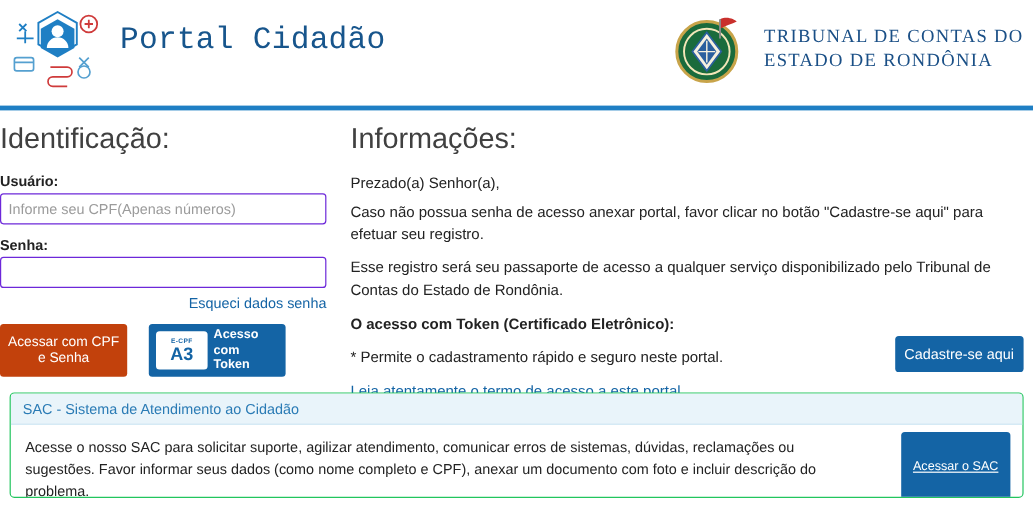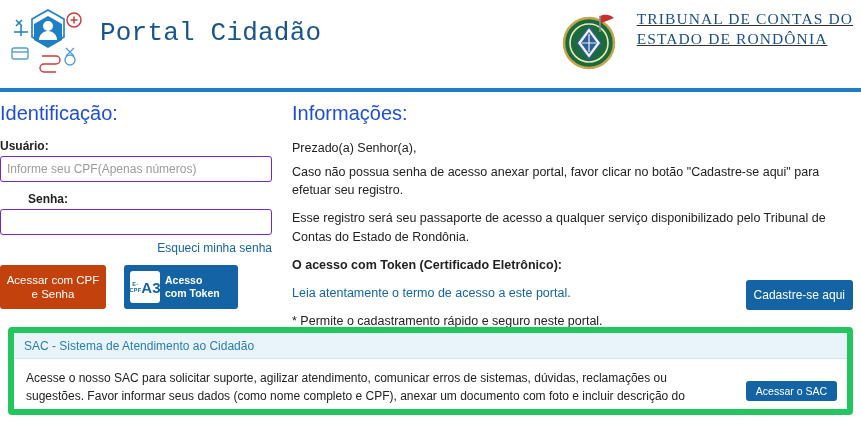--- a/index.html
+++ b/index.html
@@ -24,21 +24,21 @@
     position: absolute; left: 100px; top: 18px;
   }
   .brand-title {
     font-size: 26px; color: #17558c; letter-spacing: .2px;
     font-family: Liberation Mono, monospace;
   }
   .brand-sub {
     font-size: 10px; color: #7b8a96; margin-top: 2px; margin-left: 2px;
   }
 
-  .tce { position: absolute; right: 8px; top: 10px; display: flex; gap: 15px; text-decoration: underline; }
+  .tce { position: absolute; right: 8px; top: 10px; display: flex; align-items: center; gap: 15px; }
   .tce-seal { width: 62px; height: 62px; position: relative; }
   .tce-text { line-height: 1.15; }
   .tce-l1, .tce-l2 {
     color: #1a4f86; font-size: 15.5px; letter-spacing: 1.1px;
     font-family: "Liberation Serif", serif;
   }
   .tce-l2 { margin-top: 2px; }
 
   
   .divider {
@@ -46,21 +46,21 @@
     background: #1f7fc4;
   }
 
   
   .main { position: absolute; top: 92px; left: 0; width: 861px; }
 
   .col-left { position: absolute; left: 0; top: 0; width: 278px; }
   .col-right { position: absolute; left: 292px; top: 0; width: 569px; }
 
   h2.section {
-    font-size: 20px; font-weight: normal; color: #1d4ed8;
+    font-size: 24px; font-weight: normal; color: #404040;
     margin: 10px 0 14px 0;
   }
   .col-left h2.section { margin-left: 0; }
 
   label.fld {
     display: block; font-size: 12px; font-weight: bold; color: #222;
     margin: 0 0 3px 0;
   }
   input.txt {
     width: 272px; height: 26px; padding: 3px 6px;
@@ -80,23 +80,23 @@
     background: #c2410c; color: #fff; border: none; border-radius: 3px;
     font-size: 11.5px; line-height: 1.25; cursor: pointer;
     font-family: "Liberation Sans", sans-serif;
   }
   .btn-token {
     width: 114px; height: 44px; background: #1464a5; border-radius: 3px;
     border: none; cursor: pointer; color: #fff; display: flex; align-items: center;
     padding: 0 6px; gap: 5px;
   }
   .token-card {
-    width: 30px; height: 32px; background: #fff; border-radius: 3px;
+    width: 43px; height: 32px; background: #fff; border-radius: 3px;
     position: relative; flex: 0 0 auto;
-    display: flex; flex-direction: row; align-items: center; justify-content: center;
+    display: flex; flex-direction: column; align-items: center; justify-content: center;
   }
   .token-card .e-cpf { font-size: 5.5px; color: #1464a5; font-weight: bold; letter-spacing: .3px; }
   .token-card .a3 { font-size: 15px; color: #1464a5; font-weight: bold; line-height: 1; }
   .token-label { font-size: 10.5px; line-height: 1.2; text-align: left; font-weight: bold; }
 
   
   .info p { font-size: 12.5px; margin: 0 0 10px 0; color: #222; line-height: 1.45; }
   .info p.tight { margin-bottom: 6px; }
   .info b { font-weight: bold; }
   .info a.termo { color: #1464a5; font-size: 12.5px; text-decoration: none; }
@@ -104,35 +104,36 @@
     position: absolute; right: 8px; top: 188px;
     background: #1464a5; color: #fff; border: none; border-radius: 3px;
     font-size: 12px; padding: 8px 8px; cursor: pointer;
     font-family: "Liberation Sans", sans-serif;
     text-align: center;
   }
 
   
   .sac {
     position: absolute; left: 8px; top: 327px; width: 845px; height: 88px;
-    border: 6px solid #22c55e; border-radius: 4px; background: #fff;
+    border: 1px solid #22c55e; border-radius: 4px; background: #fff;
     overflow: hidden;
   }
   .sac-head {
     height: 26px; background: #e9f4fa; border-bottom: 1px solid #cfe7f3;
     display: flex; align-items: center; padding-left: 10px;
     font-size: 12px; color: #2a7bb5;
   }
   .sac-body { position: relative; height: 60px; padding: 10px 12px; }
   .sac-body p { font-size: 12px; color: #222; margin: 0; line-height: 1.5; width: 680px; }
   .btn-sac {
-    position: absolute; right: 10px; top: 22px;
+    position: absolute; right: 10px; top: 6px;
     background: #1464a5; color: #fff; border: none; border-radius: 3px;
-    font-size: 10.5px; padding: 4px 10px; cursor: pointer;
-    font-family: "Liberation Sans", sans-serif;
+    font-size: 10.5px; padding: 23px 10px; cursor: pointer;
+    font-family: "Liberation Sans", sans-serif;
+    text-decoration: underline;
   }
 </style>
 </head>
 <body>
 
 <div class="page">
 
   <div class="header">
 
     <div class="logo-mark">
@@ -193,24 +194,24 @@
   <div class="divider"></div>
 
   <div class="main">
 
     <div class="col-left">
       <h2 class="section">Identificação:</h2>
 
       <label class="fld">Usuário:</label>
       <input class="txt" type="text" placeholder="Informe seu CPF(Apenas números)" style="">
 
-      <label class="fld" style="margin-top:10px;padding-left:28px;">Senha:</label>
+      <label class="fld" style="margin-top:10px;">Senha:</label>
       <input class="txt" type="password" placeholder="" style="">
 
-      <a class="forgot" href="#">Esqueci minha senha</a>
+      <a class="forgot" href="#">Esqueci dados senha</a>
 
       <div class="btn-row">
         <button class="btn-login">
           <span>Acessar com CPF e Senha</span>
         </button>
 
         <button class="btn-token">
           <span class="token-card">
             <span class="e-cpf">E-CPF</span>
             <span class="a3">A3</span>
@@ -222,22 +223,22 @@
         </button>
       </div>
     </div>
 
     <div class="col-right info">
       <h2 class="section">Informações:</h2>
       <p class="tight">Prezado(a) Senhor(a),</p>
       <p>Caso não possua senha de acesso anexar portal, favor clicar no botão "Cadastre-se aqui" para efetuar seu registro.</p>
       <p>Esse registro será seu passaporte de acesso a qualquer serviço disponibilizado pelo Tribunal de Contas do Estado de Rondônia.</p>
       <p><b>O acesso com Token (Certificado Eletrônico):</b></p>
+      <p>* Permite o cadastramento rápido e seguro neste portal.</p>
       <p><a class="termo" href="#">Leia atentamente o termo de acesso a este portal.</a></p>
-      <p>* Permite o cadastramento rápido e seguro neste portal.</p>
       <button class="btn-cadastre">Cadastre-se aqui</button>
     </div>
   </div>
 
   <div class="sac">
     <div class="sac-head">SAC - Sistema de Atendimento ao Cidadão</div>
     <div class="sac-body">
       <p>Acesse o nosso SAC para solicitar suporte, agilizar atendimento, comunicar erros de sistemas, dúvidas, reclamações ou sugestões. Favor informar seus dados (como nome completo e CPF), anexar um documento com foto e incluir descrição do problema.</p>
       <button class="btn-sac">Acessar o SAC</button>
     </div>

